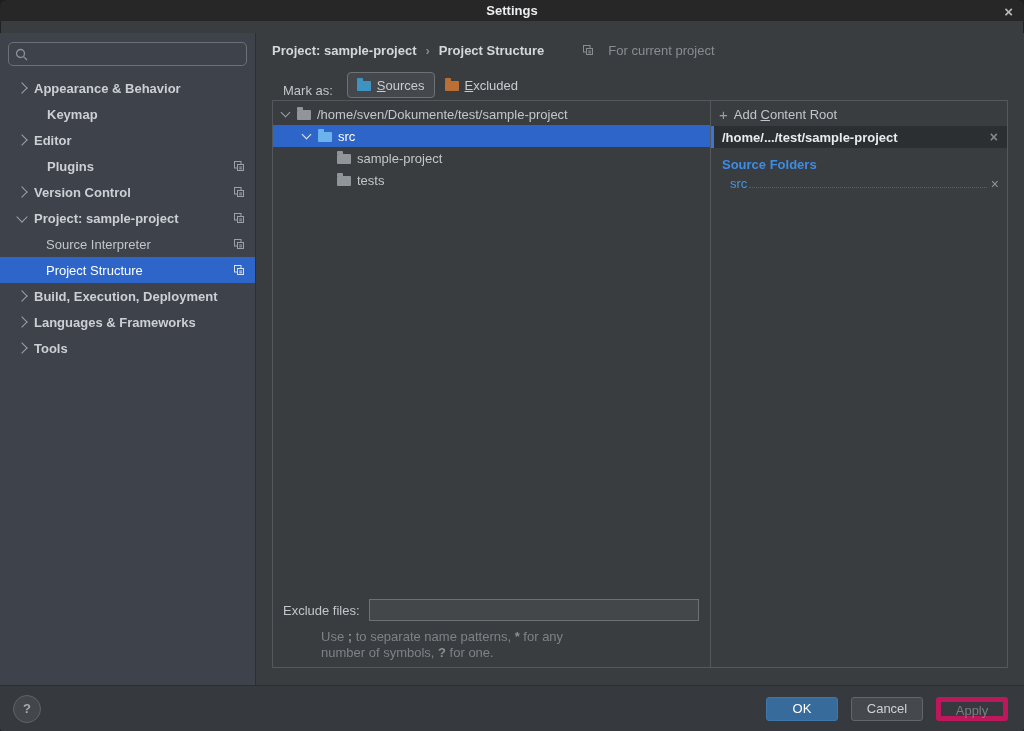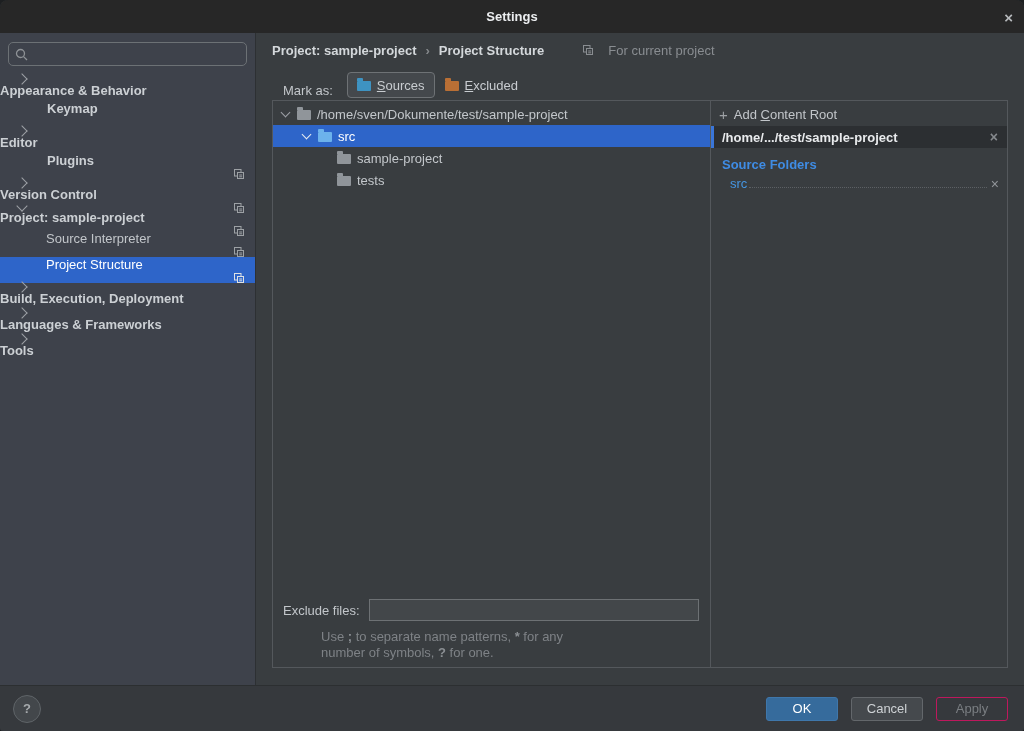--- a/index.html
+++ b/index.html
@@ -1,35 +1,35 @@
 <!DOCTYPE html>
 <html><head>
 <meta charset="utf-8">
 <style>
   html,body{margin:0;padding:0;background:#1d1f21;}
   .dialog{position:relative;width:1024px;height:731px;background:#393d40;
     font-family:"Liberation Sans",sans-serif;font-size:13px;color:#c2c6ca;
     overflow:hidden;border-radius:8px 8px 3px 3px;outline:1px solid #1f2123;outline-offset:-1px;}
 
   
-  .titlebar{position:absolute;top:0;left:0;right:0;height:33px;background:#272727;
+  .titlebar{position:absolute;top:0;left:0;right:0;height:21px;background:#272727;
     display:flex;align-items:center;justify-content:center;border-radius:8px 8px 0 0;}
   .titlebar .title{font-weight:bold;color:#eceef0;}
   .titlebar .close{position:absolute;right:11px;top:50%;transform:translateY(-50%);
     color:#b7babd;font-weight:bold;font-size:15px;line-height:1;cursor:pointer;}
 
   
   .sidebar{position:absolute;top:33px;left:0;width:255px;bottom:45px;background:#3e424b;
     border-right:1px solid #2d3033;}
   .search-wrap{margin:9px 8px 0 8px;height:22px;border:1px solid #6c7175;border-radius:5px;
     display:flex;align-items:center;padding:0 6px;gap:5px;}
   .search-wrap input{flex:1;background:transparent;border:none;outline:none;color:#d5d8db;
     font:inherit;min-width:0;}
   .nav{margin-top:9px;}
-  .nav-item{height:26px;display:flex;cursor:pointer;flex-direction:column;}
+  .nav-item{height:26px;display:flex;align-items:center;cursor:pointer;}
   .nav-item .chev{width:7px;height:7px;border-right:1.6px solid #9da1a6;border-bottom:1.6px solid #9da1a6;
     display:inline-block;flex:0 0 auto;margin:0 8px 0 18px;transform:rotate(-45deg);}
   .nav-item .chev.open{transform:rotate(45deg);margin-top:-3px;}
   .nav-item.no-chev{padding-left:47px;}
   .nav-item.indent{padding-left:46px;}
   .nav-item .nav-label{white-space:nowrap;}
   .nav-item.cat .nav-label{font-weight:bold;color:#ccd0d4;}
   .nav-item.selected{background:#2e65c9;}
   .nav-item.selected .nav-label{color:#ffffff;}
   .badge{margin-left:auto;margin-right:10px;color:#9da1a5;display:flex;align-items:center;}
@@ -101,21 +101,21 @@
   
   .footer{position:absolute;left:0;right:0;bottom:0;height:45px;background:#36393d;
     border-top:1px solid #2c2f31;display:flex;align-items:center;}
   .help{width:28px;height:28px;border-radius:50%;background:#43474b;border:1px solid #5f6468;
     color:#a6aaad;display:flex;align-items:center;justify-content:center;font-weight:bold;
     margin-left:13px;cursor:pointer;box-sizing:border-box;}
   .btns{margin-left:auto;margin-right:16px;display:flex;gap:13px;padding-left:40px;}
   .btns button{width:72px;height:24px;border-radius:3px;font:inherit;cursor:pointer;}
   .btn-ok{background:#366b9c;border:1px solid #3f77ab;color:#ffffff;font-weight:bold;}
   .btn-cancel{background:#45494d;border:1px solid #63676b;color:#ced2d5;}
-  .btn-apply{background:transparent;border:1px solid #be185d;color:#7a7e82;}
+  .btn-apply{background:transparent;border:5px solid #be185d;color:#7a7e82;}
 </style>
 </head>
 <body>
 
 <div class="dialog">
 
   <div class="titlebar">
     <span class="title">Settings</span>
     <span class="close">×</span>
   </div>

